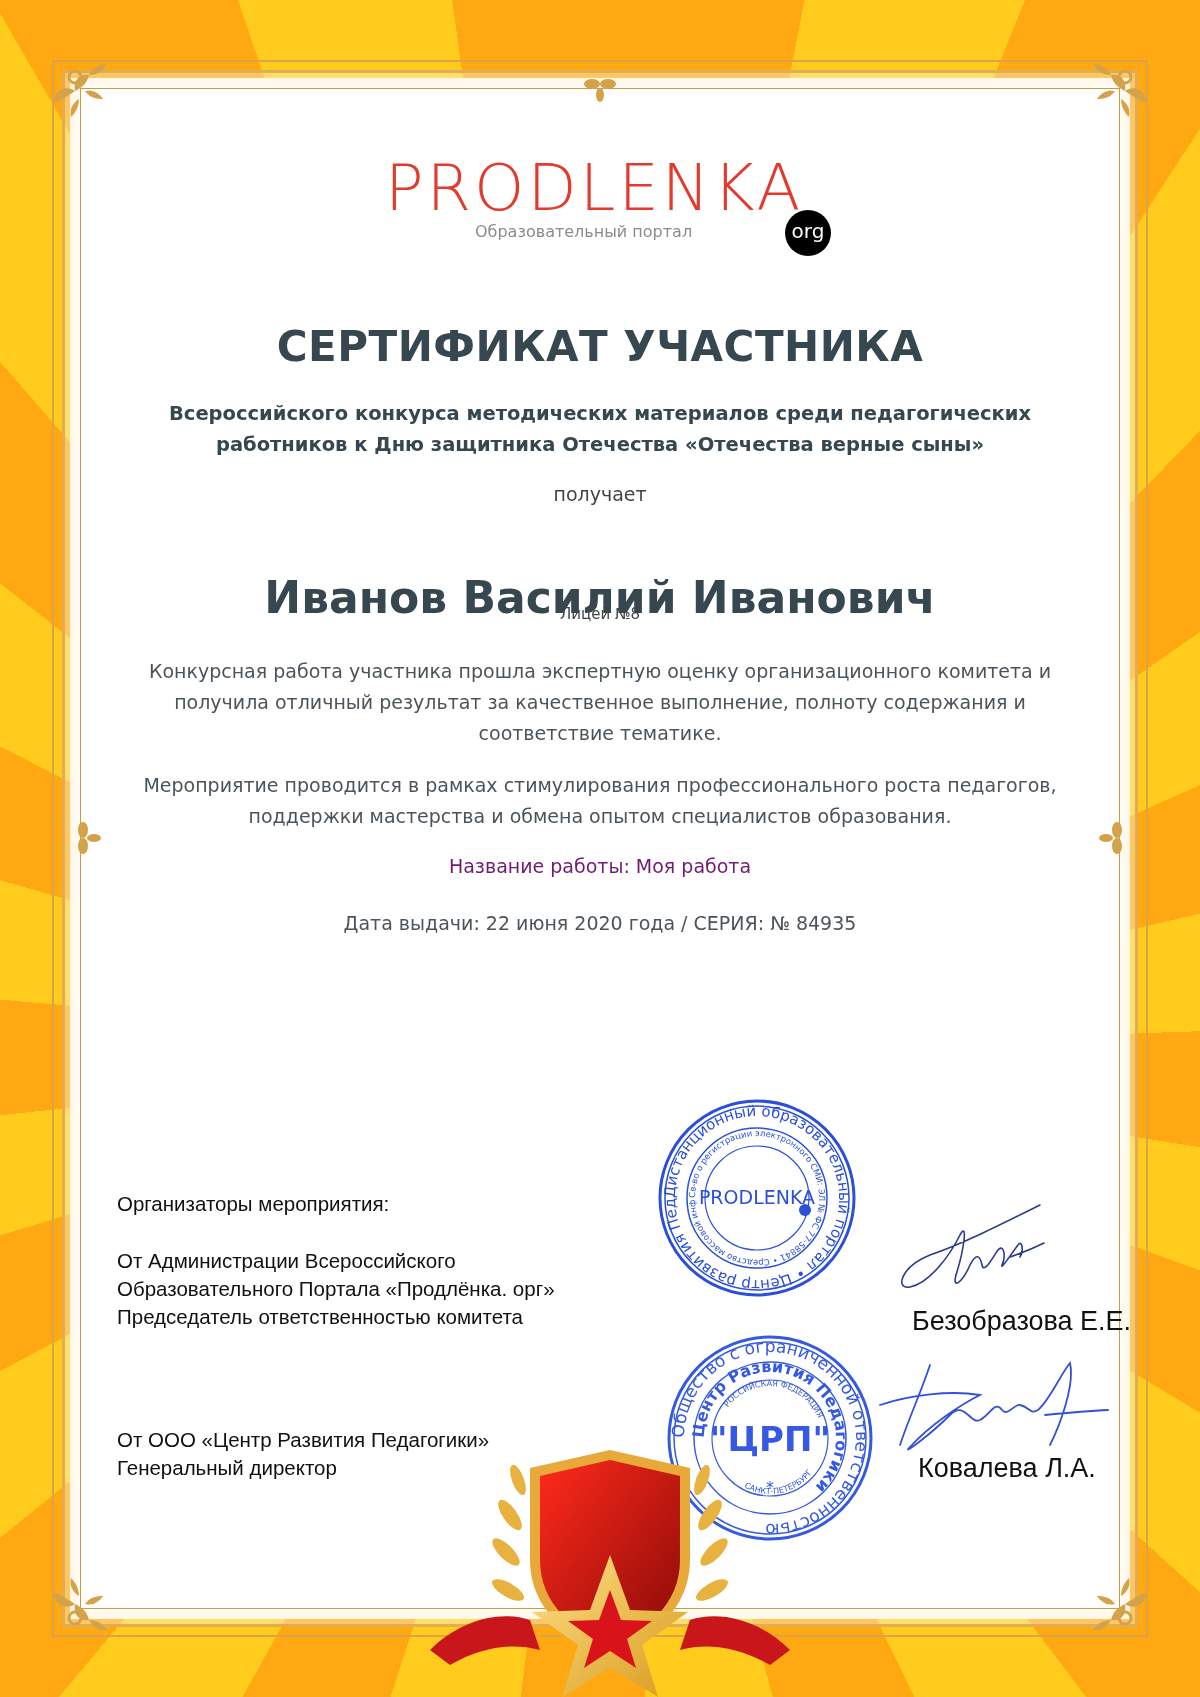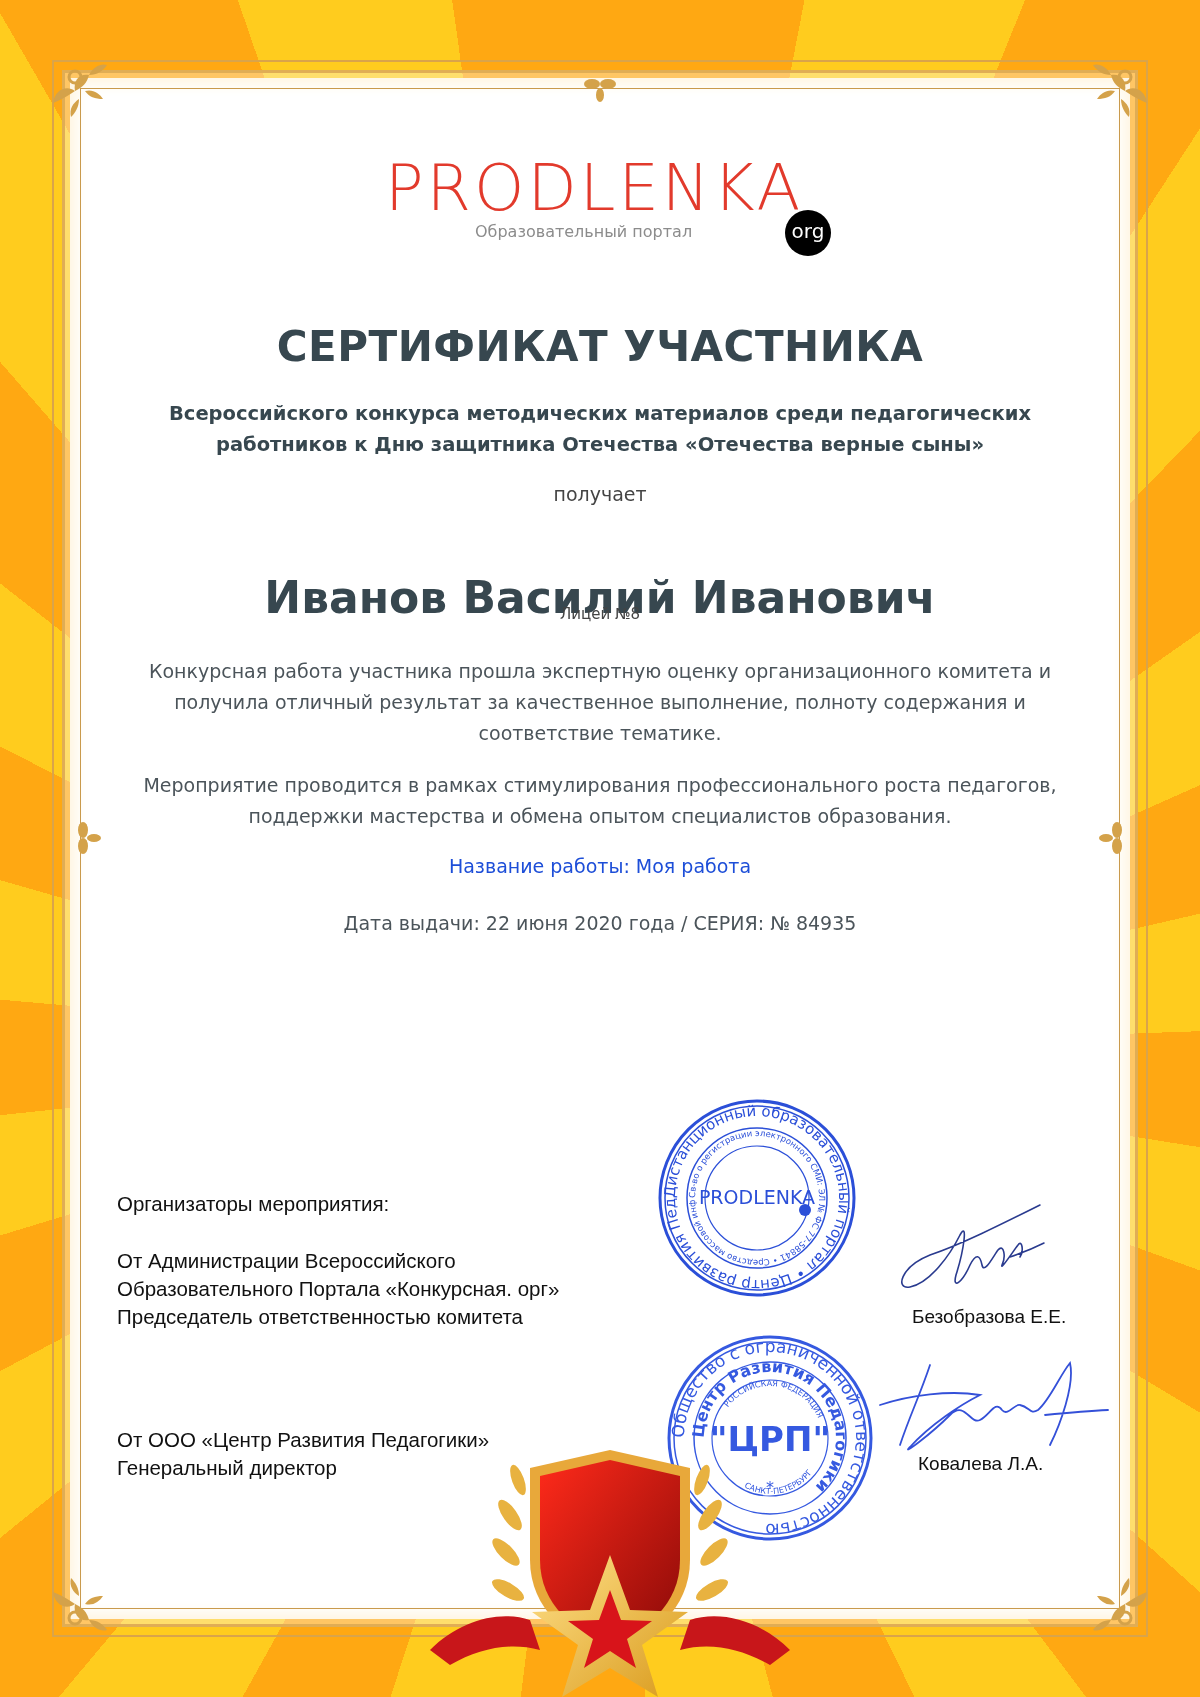--- a/index.html
+++ b/index.html
@@ -76,34 +76,34 @@
     position: absolute; left: 130px; width: 940px; text-align: center;
     color: #37474f;
   }
   .title { top: 322px; font-size: 42px; font-weight: bold; letter-spacing: 0.5px; }
   .subtitle { top: 398px; font-size: 19.5px; font-weight: bold; line-height: 31px; }
   .receives { top: 483px; font-size: 19px; color: #444; }
   .name { top: 528px; font-size: 44px; font-weight: bold; margin-top: 44px; }
   .school { top: 605px; font-size: 15px; color: #444; }
   .para1 { top: 656px; font-size: 19px; line-height: 31px; color: #4b545a; }
   .para2 { top: 770px; font-size: 19px; line-height: 31px; color: #4b545a; }
-  .work { top: 855px; font-size: 19px; color: #1d4ed8; }
+  .work { top: 855px; font-size: 19px; color: #701a75; }
   .date { top: 912px; font-size: 19px; color: #4b545a; }
 
   .org-text {
     position: absolute; left: 117px; font-family: "Liberation Sans", sans-serif;
     font-size: 20.5px; color: #111; line-height: 28px;
   }
   .org-heading { top: 1190px; }
   .org1 { top: 1247px; }
   .org2 { top: 1426px; }
 
   .signer {
     position: absolute; font-family: "Liberation Sans", sans-serif;
-    font-size: 19px; color: #111;
+    font-size: 27px; color: #111;
   }
   .signer1 { left: 912px; top: 1306px; }
   .signer2 { left: 918px; top: 1453px; }
 
   .stamp { position: absolute; }
   .stamp1 { left: 657px; top: 1098px; width: 200px; height: 200px; }
   .stamp2 { left: 665px; top: 1333px; width: 210px; height: 210px; }
   .sig { position: absolute; }
   .sig1 { left: 890px; top: 1195px; width: 160px; height: 110px; }
   .sig2 { left: 870px; top: 1355px; width: 240px; height: 110px; }
@@ -210,21 +210,21 @@
 <div class="center-text name">Иванов Василий Иванович</div>
 <div class="center-text school">Лицей №8</div>
 <div class="center-text para1">Конкурсная работа участника прошла экспертную оценку организационного комитета и получила отличный результат за качественное выполнение, полноту содержания и соответствие тематике.</div>
 <div class="center-text para2">Мероприятие проводится в рамках стимулирования профессионального роста педагогов, поддержки мастерства и обмена опытом специалистов образования.</div>
 <div class="center-text work">Название работы: Моя работа</div>
 <div class="center-text date">Дата выдачи: 22 июня 2020 года / СЕРИЯ: № 84935</div>
 
 <div class="org-text org-heading">Организаторы мероприятия:</div>
 <div class="org-text org1">
   <div>От Администрации Всероссийского</div>
-  <div>Образовательного Портала «Конкурсная. орг»</div>
+  <div>Образовательного Портала «Продлёнка. орг»</div>
   <div>Председатель ответственностью комитета</div>
 </div>
 <div class="org-text org2">
   <div>От ООО «Центр Развития Педагогики»</div>
   <div>Генеральный директор</div>
 </div>
 
 <div class="stamp stamp1">
   <svg viewBox="0 0 200 200" width="200" height="200">
     <defs>

